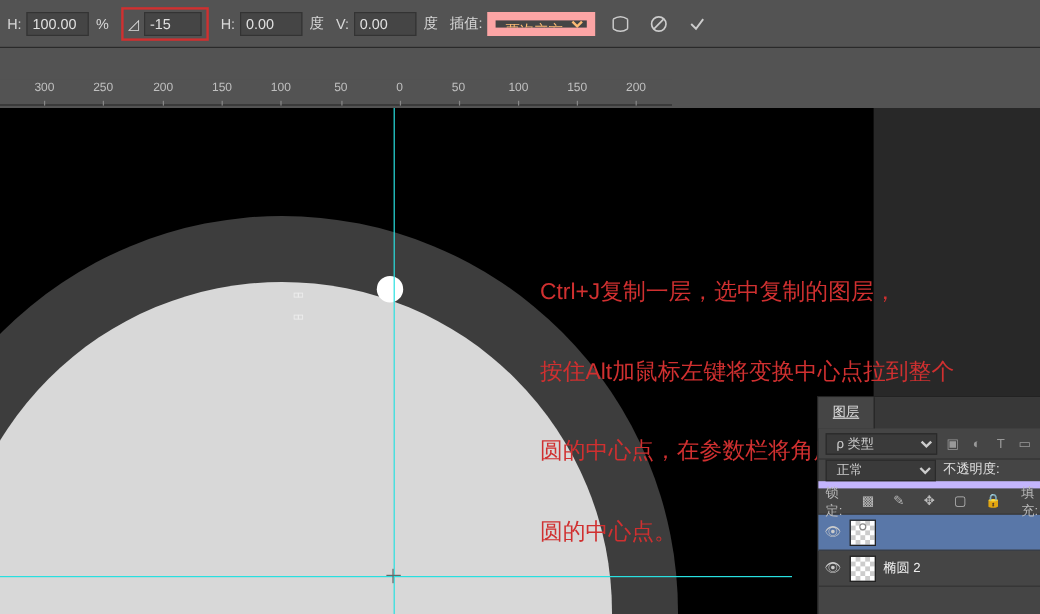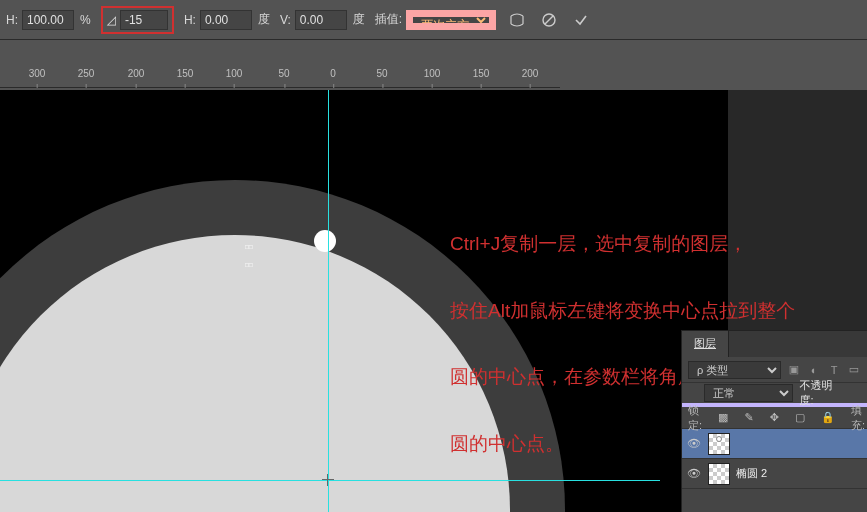--- a/index.html
+++ b/index.html
@@ -201,24 +201,24 @@
     gap:6px;
     border-bottom:1px solid #333;
   }
   .panel-filter .flt {
     background:#3a3a3a; border:1px solid #2a2a2a;
     color:#ccc; height:18px; font-size:11px;
     flex:1; padding:0 4px;
   }
   .fi { color:#999; width:14px; text-align:center; cursor:pointer; }
   .panel-row {
-    display:flex; align-items:center;
-    height:24px; padding:0 22px;
+    display:flex; 
+    height:24px; padding:0 6px;
     gap:6px;
-    border-bottom:4px solid #c4b5fd;
+    border-bottom:6px solid #c4b5fd;
   }
   .blend-select{
     background:#3a3a3a; border:1px solid #2a2a2a;
     color:#ccc; height:18px; font-size:11px;
     width:92px; padding:0 4px;
   }
   .lock-row {
     display:flex; align-items:center;
     height:22px; padding:0 6px;
     gap:16px;

